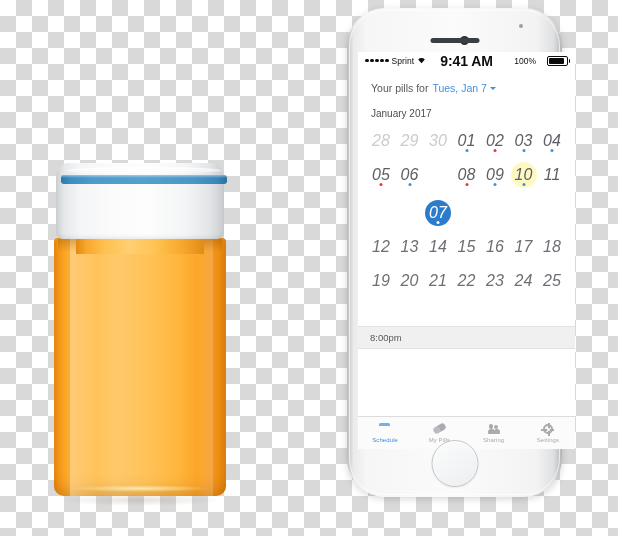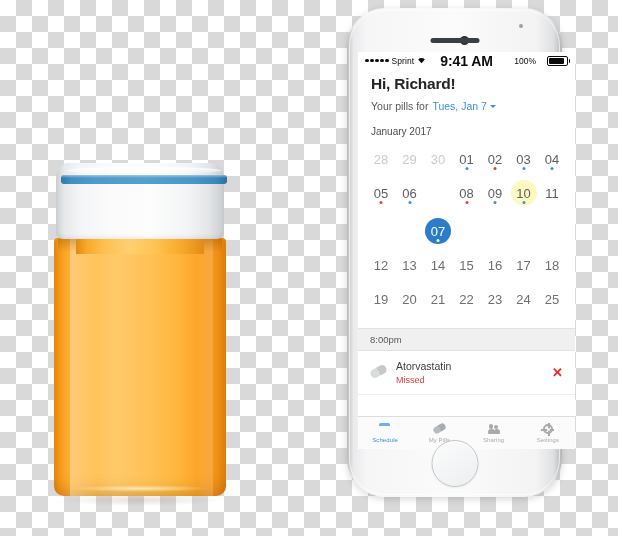--- a/index.html
+++ b/index.html
@@ -162,27 +162,27 @@
   .battery i{position:absolute;left:1px;top:1px;bottom:1px;width:15px;background:#0c0c0c;border-radius:1px;display:block;}
 
   
   #app-header{padding:6px 13px 0 13px;}
   #greeting{font-size:15.5px;font-weight:bold;color:#222426;letter-spacing:-.2px;}
   #pills-for-row{margin-top:7px;font-size:10.5px;color:#56595c;display:flex;align-items:center;gap:4px;}
   #date-selector{color:#3f8fe0;cursor:pointer;display:flex;align-items:center;gap:3px;}
   .chev-down{width:0;height:0;border-left:3px solid transparent;border-right:3px solid transparent;border-top:3.5px solid #3f8fe0;margin-top:1px;}
 
   
-  #calendar{padding:14px 10px 8px 10px;}
+  #calendar{padding:14px 10px 24px 10px;}
   #month-label{font-size:10px;color:#4b4e51;padding-left:3px;margin-bottom:9px;}
   .cal-row{display:flex;justify-content:space-between;margin-bottom:8px;}
   .cal-cell{
     width:26px;height:26px;position:relative;
     display:flex;align-items:center;justify-content:center;
-    font-size:13px;color:#6c6f73;cursor:pointer;
+    font-size:16px;color:#6c6f73;cursor:pointer;font-style:italic;
   }
   .cal-cell.muted{color:#c9cccf;}
   .cal-cell.strong{color:#5c5f63;}
   .cal-cell.selected{background:#2b7ccb;color:#ffffff;border-radius:50%;margin-top:38px;}
   .cal-cell.highlight{background:#fef9c3;color:#5c5f63;border-radius:50%;}
   .dot{position:absolute;bottom:2.5px;left:50%;transform:translateX(-50%);width:3px;height:3px;border-radius:50%;}
   .dot.blue{background:#3f8fe0;}
   .dot.red{background:#e03b3b;}
   .dot.white{background:#ffffff;}
 
@@ -286,21 +286,20 @@
       <div class="sb-time">9:41 AM</div>
       <div class="sb-right">
         <span>100%</span>
         <span class="battery">
             <i></i>
           </span>
       </div>
     </div>
 
     <div id="app-header">
-      <div id="greeting">Hi, Richard!</div>
       <div id="pills-for-row">
         <span>Your pills for</span>
         <span id="date-selector">
           <span>Tues, Jan 7</span>
           <span class="chev-down"></span>
         </span>
       </div>
     </div>
 
     <div id="calendar">
@@ -407,30 +406,20 @@
             <div class="cal-cell">
               <span>25</span>
             </div>
           </div>
         </div>
     </div>
 
     <div id="time-header">8:00pm</div>
 
     <div id="med-list">
-        <div class="med-row">
-          <span class="pill-icon">
-            <span></span>
-          </span>
-          <div class="med-text">
-            <div class="med-name">Atorvastatin</div>
-            <div class="med-status missed">Missed</div>
-          </div>
-          <div class="mark x">✕</div>
-        </div>
       </div>
 
     <div id="tab-bar">
         <div class="tab active">
           <span class="tab-ico"><span class="ico-cal"></span></span>
           <span class="tab-label">Schedule</span>
         </div>
         <div class="tab">
           <span class="tab-ico">
             <span class="ico-pill"></span>

